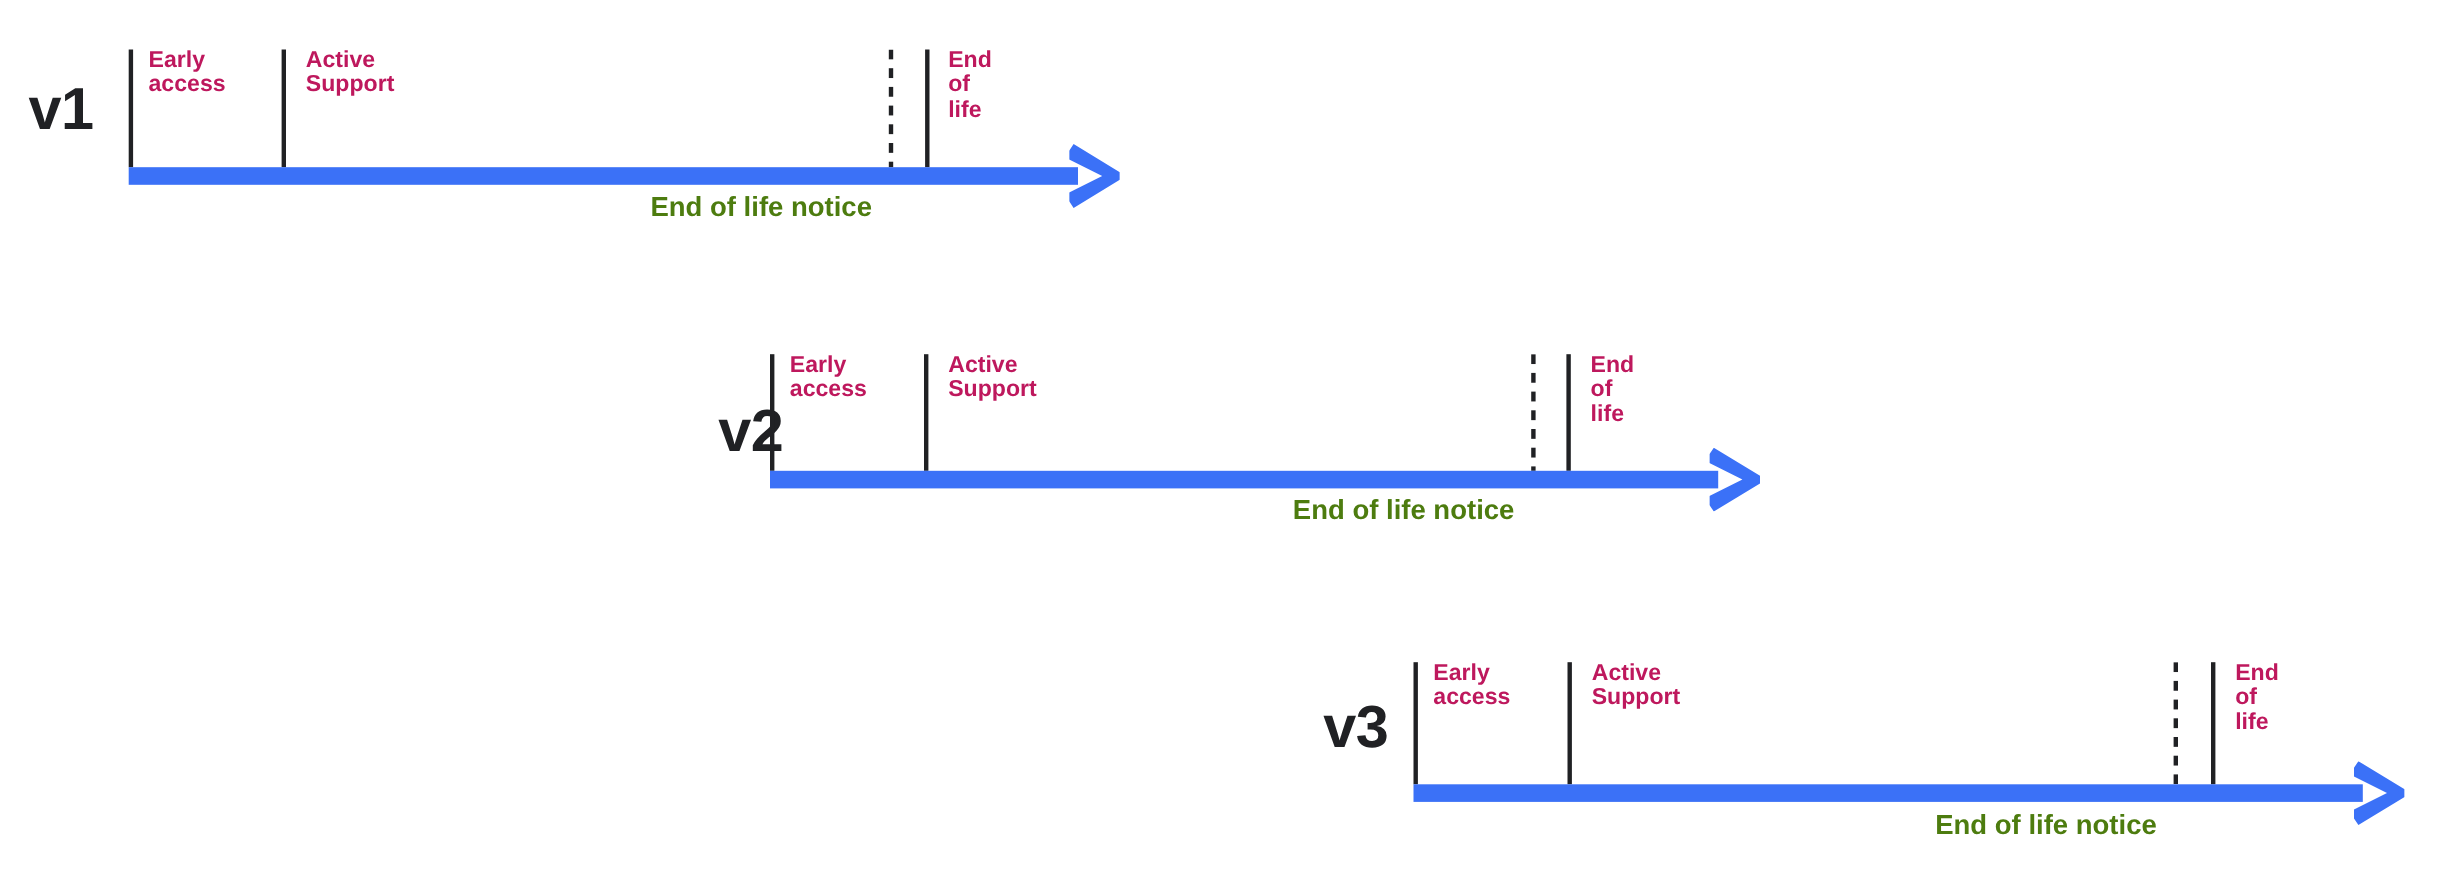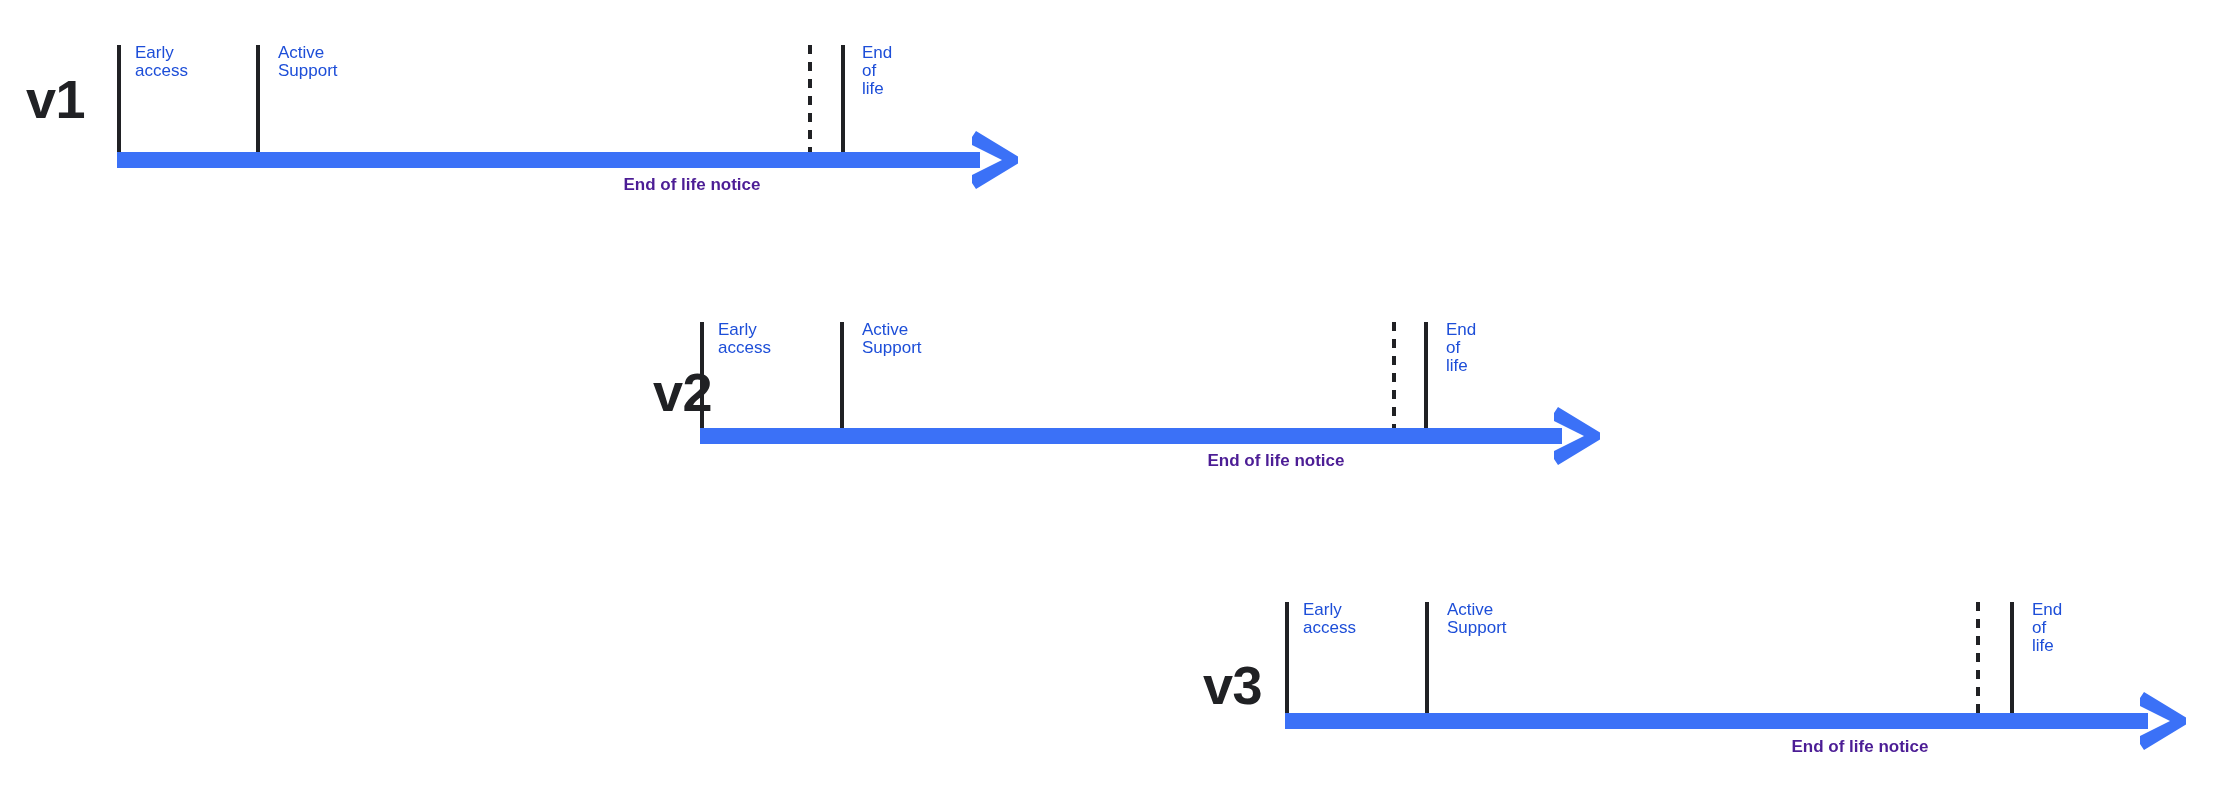--- a/index.html
+++ b/index.html
@@ -50,42 +50,42 @@
       #202124 9px,
       rgba(0,0,0,0) 9px,
       rgba(0,0,0,0) 17px
     );
     background-size: 4px 17px;
     background-repeat: repeat-y;
   }
   
   .phase-label {
     position: absolute;
-    font-size: 17px;
-    font-weight: 400;
-    color: #1d4ed8;
+    font-size: 21px;
+    font-weight: 700;
+    color: #be185d;
     line-height: 1.06;
     white-space: pre-line;
   }
   
   .shaft {
     position: absolute;
     height: 16px;
   }
   
   .arrowhead {
     position: absolute;
     display: block;
   }
   
   .notice-label {
     position: absolute;
-    font-size: 17px;
+    font-size: 25px;
     font-weight: 700;
-    color: #4c1d95;
+    color: #4d7c0f;
     line-height: 1;
     white-space: nowrap;
   }
 </style>
 </head>
 <body>
 
 <div id="diagram">
     <div class="track">
       <div class="version-label" style="left: 25px; top: 72px; width: 60px;">v1</div>
@@ -113,21 +113,21 @@
       <svg class="arrowhead" width="46" height="58" viewBox="0 0 46 58" style="left: 1554px; top: 407px;">
         <path d="M4,0 L46,25.5 L46,32.5 L4,58 L0,52 L0,44 L30,29 L0,14 L0,6 Z" fill="#3b71f7"></path>
       </svg>
       <div class="phase-label" style="left: 718px; top: 321px;">Early
 access</div>
       <div class="phase-label" style="left: 862px; top: 321px;">Active Support</div>
       <div class="phase-label" style="left: 1446px; top: 321px;">End of life</div>
       <div class="notice-label" style="left: 1276px; top: 452px; transform: translateX(-50%);">End of life notice</div>
     </div>
     <div class="track">
-      <div class="version-label" style="left: 1194px; top: 634px; width: 68px; margin-top: 24px;">v3</div>
+      <div class="version-label" style="left: 1194px; top: 634px; width: 68px;">v3</div>
       <div class="tick" style="left: 1285px; top: 602px; height: 111px;"></div>
       <div class="tick" style="left: 1425px; top: 602px; height: 111px;"></div>
       <div class="tick-dashed" style="left: 1976px; top: 602px; height: 111px;"></div>
       <div class="tick" style="left: 2010px; top: 602px; height: 111px;"></div>
       <div class="shaft" style="left: 1285px; top: 713px; width: 863px; background: rgb(59, 113, 247);"></div>
       <svg class="arrowhead" width="46" height="58" viewBox="0 0 46 58" style="left: 2140px; top: 692px;">
         <path d="M4,0 L46,25.5 L46,32.5 L4,58 L0,52 L0,44 L30,29 L0,14 L0,6 Z" fill="#3b71f7"></path>
       </svg>
       <div class="phase-label" style="left: 1303px; top: 601px;">Early
 access</div>

